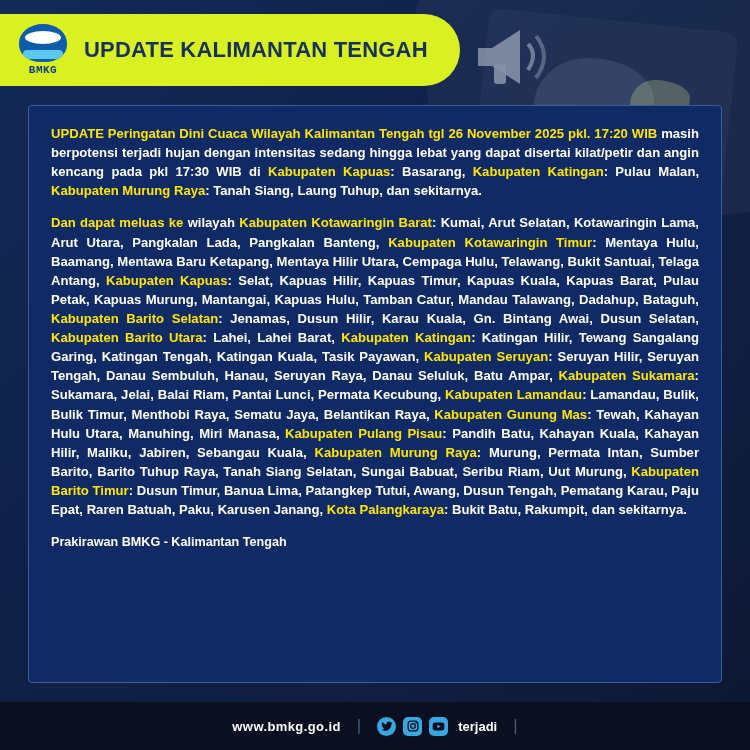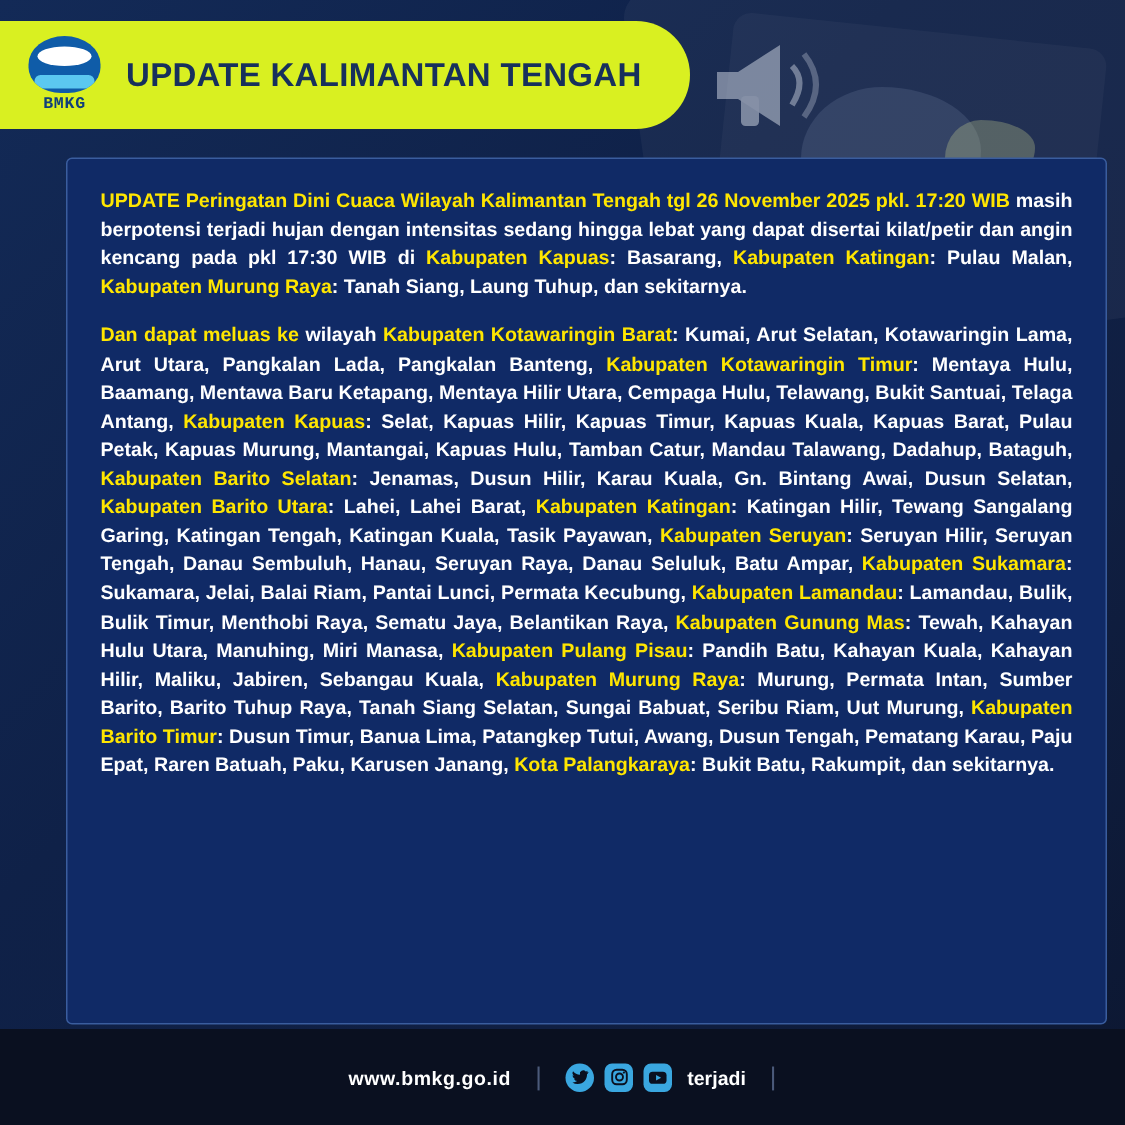--- a/index.html
+++ b/index.html
@@ -114,21 +114,21 @@
     color: #17305c;
     font-weight: bold;
     font-size: 22px;
     letter-spacing: 0.2px;
     white-space: nowrap;
   }
 
   
   .card {
     position: absolute;
-    top: 105px; left: 44px;
+    top: 105px; left: 28px;
     width: 694px; height: 578px;
     background: #102a66;
     border: 1px solid #3a5d9e;
     border-radius: 4px;
     padding: 18px 22px;
     overflow: hidden;
   }
   .body-text {
     color: #ffffff;
     font-size: 13.1px;
@@ -144,21 +144,21 @@
     font-size: 12.6px;
     font-weight: bold;
     margin-top: 14px;
   }
   .kondisi { color: #ffe600; }
 
   
   .footer {
     position: absolute;
     left: 0; bottom: 0;
-    width: 750px; height: 64px;
+    width: 750px; height: 48px;
     background: #0a1020;
     display: flex;
     align-items: center;
     justify-content: center;
     gap: 16px;
   }
   .footer-web {
     color: #ffffff;
     font-size: 13px;
     font-weight: bold;
@@ -238,20 +238,21 @@
     </div>
     <div class="header-titles">
       <div class="l2">UPDATE KALIMANTAN TENGAH</div>
     </div>
   </div>
 
   <div class="card">
     <div class="body-text">
       <p class="para" id="p1"><span class="yellow">UPDATE Peringatan Dini Cuaca Wilayah Kalimantan Tengah tgl 26 November 2025 pkl. 17:20 WIB</span><span> masih berpotensi terjadi hujan dengan intensitas sedang hingga lebat yang dapat disertai kilat/petir dan angin kencang pada pkl 17:30 WIB di </span><span class="yellow">Kabupaten Kapuas</span><span>: Basarang, </span><span class="yellow">Kabupaten Katingan</span><span>: Pulau Malan, </span><span class="yellow">Kabupaten Murung Raya</span><span>: Tanah Siang, Laung Tuhup, dan sekitarnya.</span></p>
       <p class="para" id="p2"><span class="yellow">Dan dapat meluas ke</span><span> wilayah </span><span class="yellow">Kabupaten Kotawaringin Barat</span><span>: Kumai, Arut Selatan, Kotawaringin Lama, Arut Utara, Pangkalan Lada, Pangkalan Banteng, </span><span class="yellow">Kabupaten Kotawaringin Timur</span><span>: Mentaya Hulu, Baamang, Mentawa Baru Ketapang, Mentaya Hilir Utara, Cempaga Hulu, Telawang, Bukit Santuai, Telaga Antang, </span><span class="yellow">Kabupaten Kapuas</span><span>: Selat, Kapuas Hilir, Kapuas Timur, Kapuas Kuala, Kapuas Barat, Pulau Petak, Kapuas Murung, Mantangai, Kapuas Hulu, Tamban Catur, Mandau Talawang, Dadahup, Bataguh, </span><span class="yellow">Kabupaten Barito Selatan</span><span>: Jenamas, Dusun Hilir, Karau Kuala, Gn. Bintang Awai, Dusun Selatan, </span><span class="yellow">Kabupaten Barito Utara</span><span>: Lahei, Lahei Barat, </span><span class="yellow">Kabupaten Katingan</span><span>: Katingan Hilir, Tewang Sangalang Garing, Katingan Tengah, Katingan Kuala, Tasik Payawan, </span><span class="yellow">Kabupaten Seruyan</span><span>: Seruyan Hilir, Seruyan Tengah, Danau Sembuluh, Hanau, Seruyan Raya, Danau Seluluk, Batu Ampar, </span><span class="yellow">Kabupaten Sukamara</span><span>: Sukamara, Jelai, Balai Riam, Pantai Lunci, Permata Kecubung, </span><span class="yellow">Kabupaten Lamandau</span><span>: Lamandau, Bulik, Bulik Timur, Menthobi Raya, Sematu Jaya, Belantikan Raya, </span><span class="yellow">Kabupaten Gunung Mas</span><span>: Tewah, Kahayan Hulu Utara, Manuhing, Miri Manasa, </span><span class="yellow">Kabupaten Pulang Pisau</span><span>: Pandih Batu, Kahayan Kuala, Kahayan Hilir, Maliku, Jabiren, Sebangau Kuala, </span><span class="yellow">Kabupaten Murung Raya</span><span>: Murung, Permata Intan, Sumber Barito, Barito Tuhup Raya, Tanah Siang Selatan, Sungai Babuat, Seribu Riam, Uut Murung, </span><span class="yellow">Kabupaten Barito Timur</span><span>: Dusun Timur, Banua Lima, Patangkep Tutui, Awang, Dusun Tengah, Pematang Karau, Paju Epat, Raren Batuah, Paku, Karusen Janang, </span><span class="yellow">Kota Palangkaraya</span><span>: Bukit Batu, Rakumpit, dan sekitarnya.</span></p>
+      <div class="sig">Prakirawan BMKG - Kalimantan Tengah</div>
     </div>
   </div>
 
   <div class="footer-accent"></div>
   <div class="footer">
     <span class="footer-web">www.bmkg.go.id</span>
     <span class="divider">|</span>
     <span class="social">
       <span class="sicon">
         <svg width="12" height="12" viewBox="0 0 16 16">

